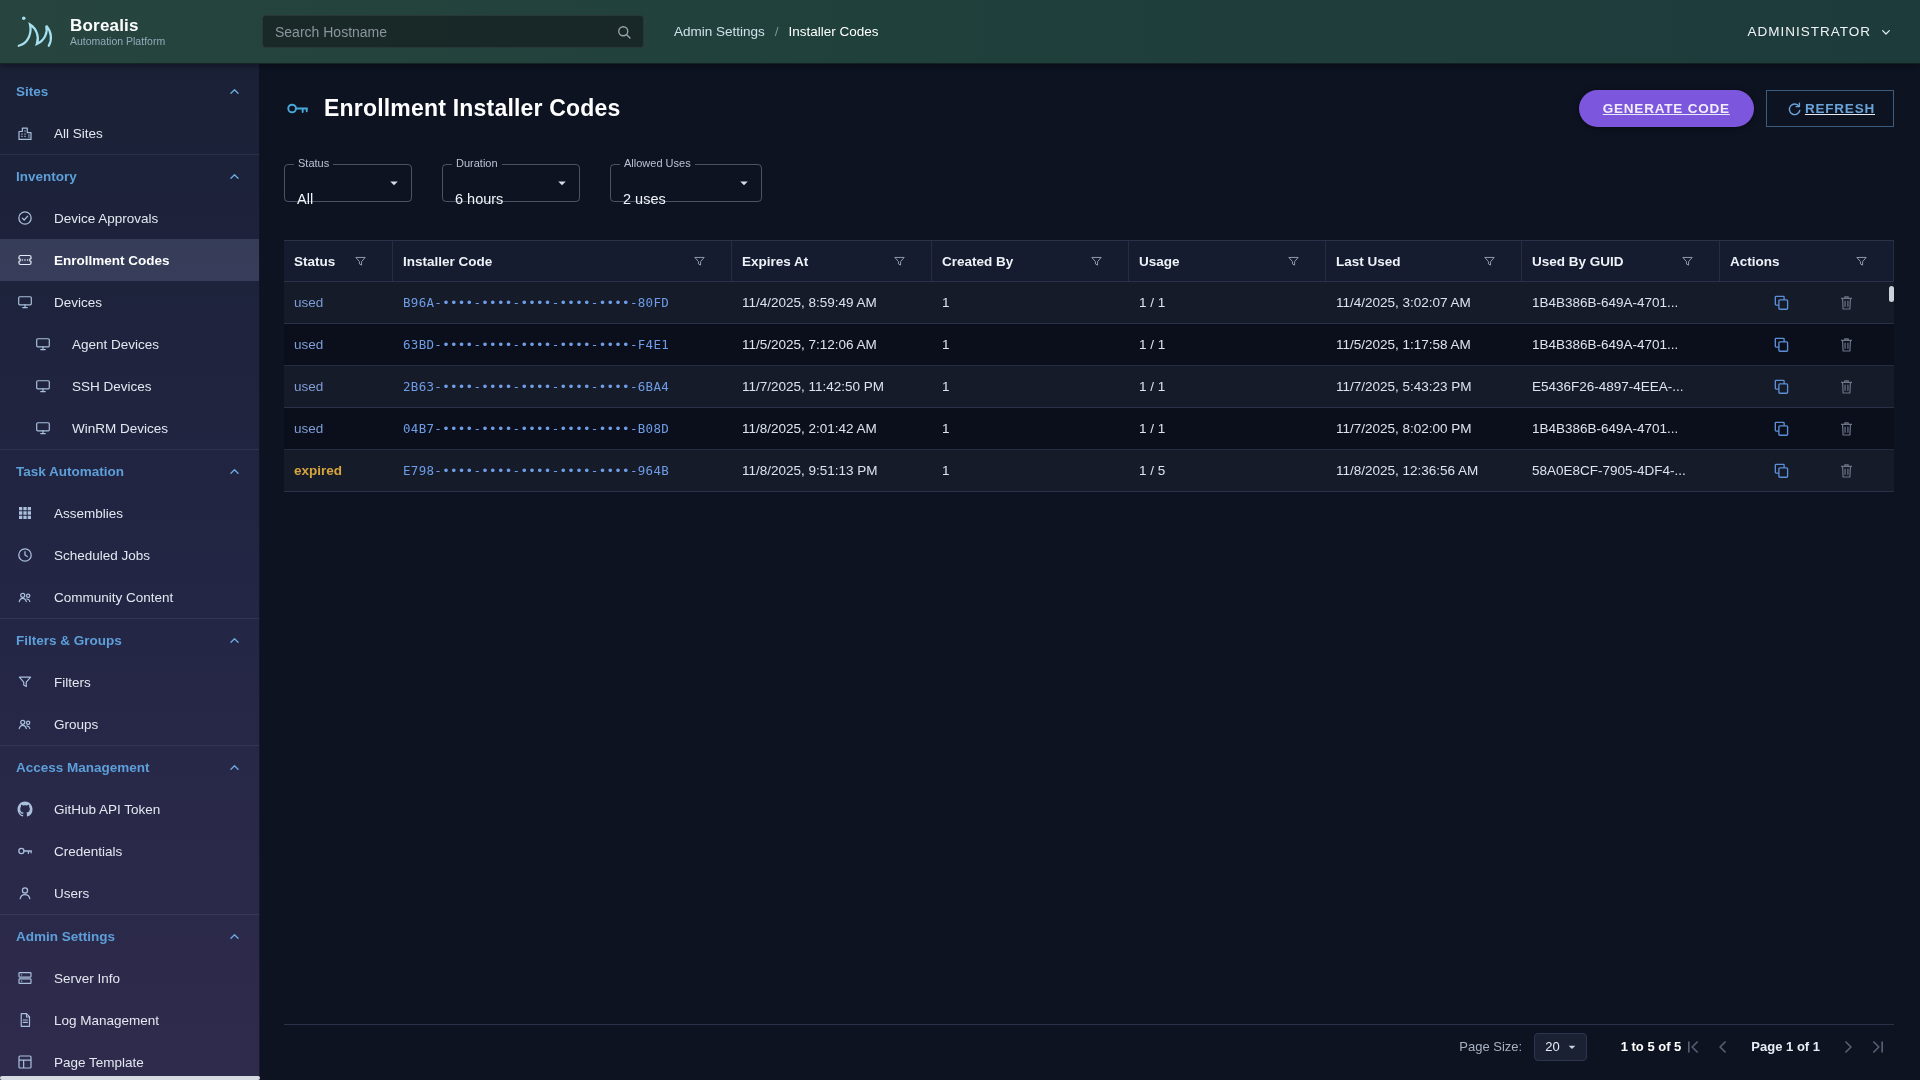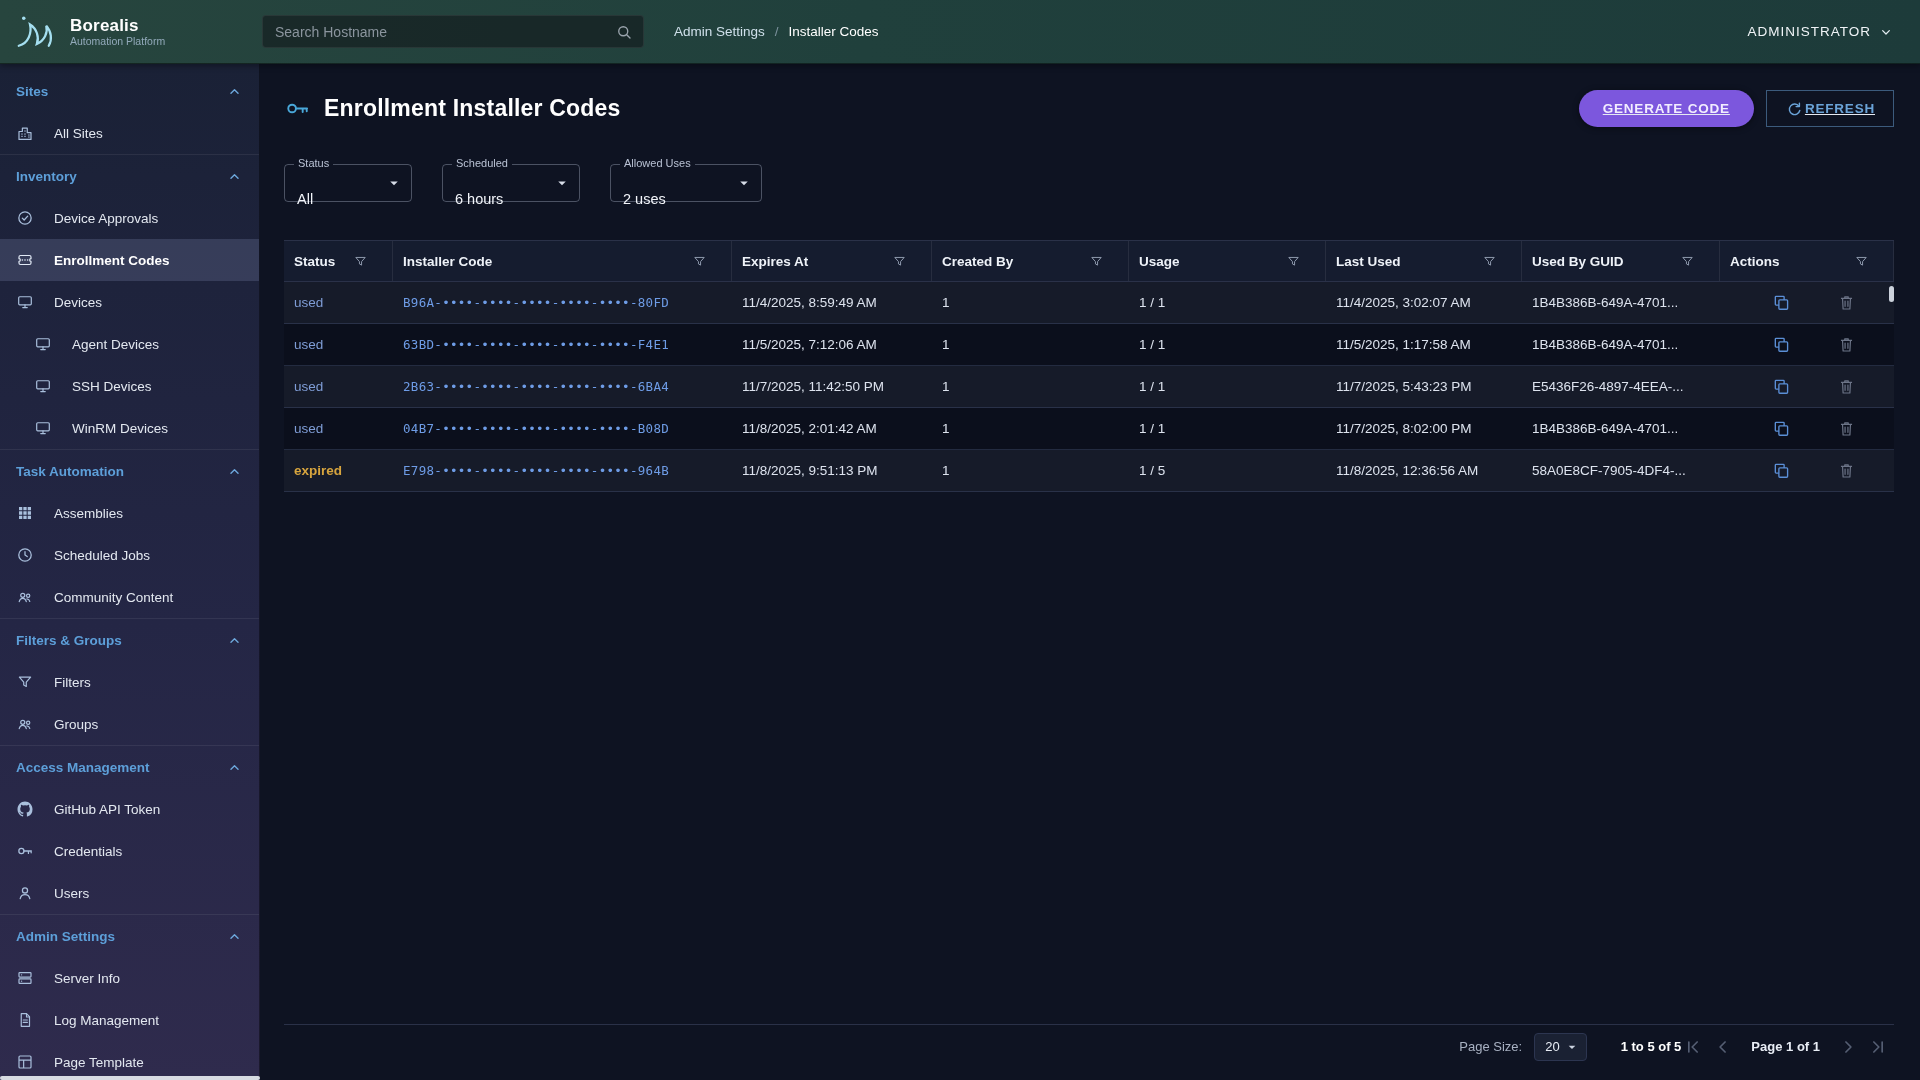--- a/index.html
+++ b/index.html
@@ -502,21 +502,21 @@
 
   <div class="filters-row">
     <div class="select-control" style="width:128px">
       <span class="select-label">Status</span>
       <span class="select-value">All</span>
       <svg class="select-caret">
           <use href="#i-dropdown"></use>
         </svg>
     </div>
     <div class="select-control" style="width:138px">
-      <span class="select-label">Scheduled</span>
+      <span class="select-label">Duration</span>
       <span class="select-value">6 hours</span>
       <svg class="select-caret">
           <use href="#i-dropdown"></use>
         </svg>
     </div>
     <div class="select-control" style="width:152px">
       <span class="select-label">Allowed Uses</span>
       <span class="select-value">2 uses</span>
       <svg class="select-caret">
           <use href="#i-dropdown"></use>

